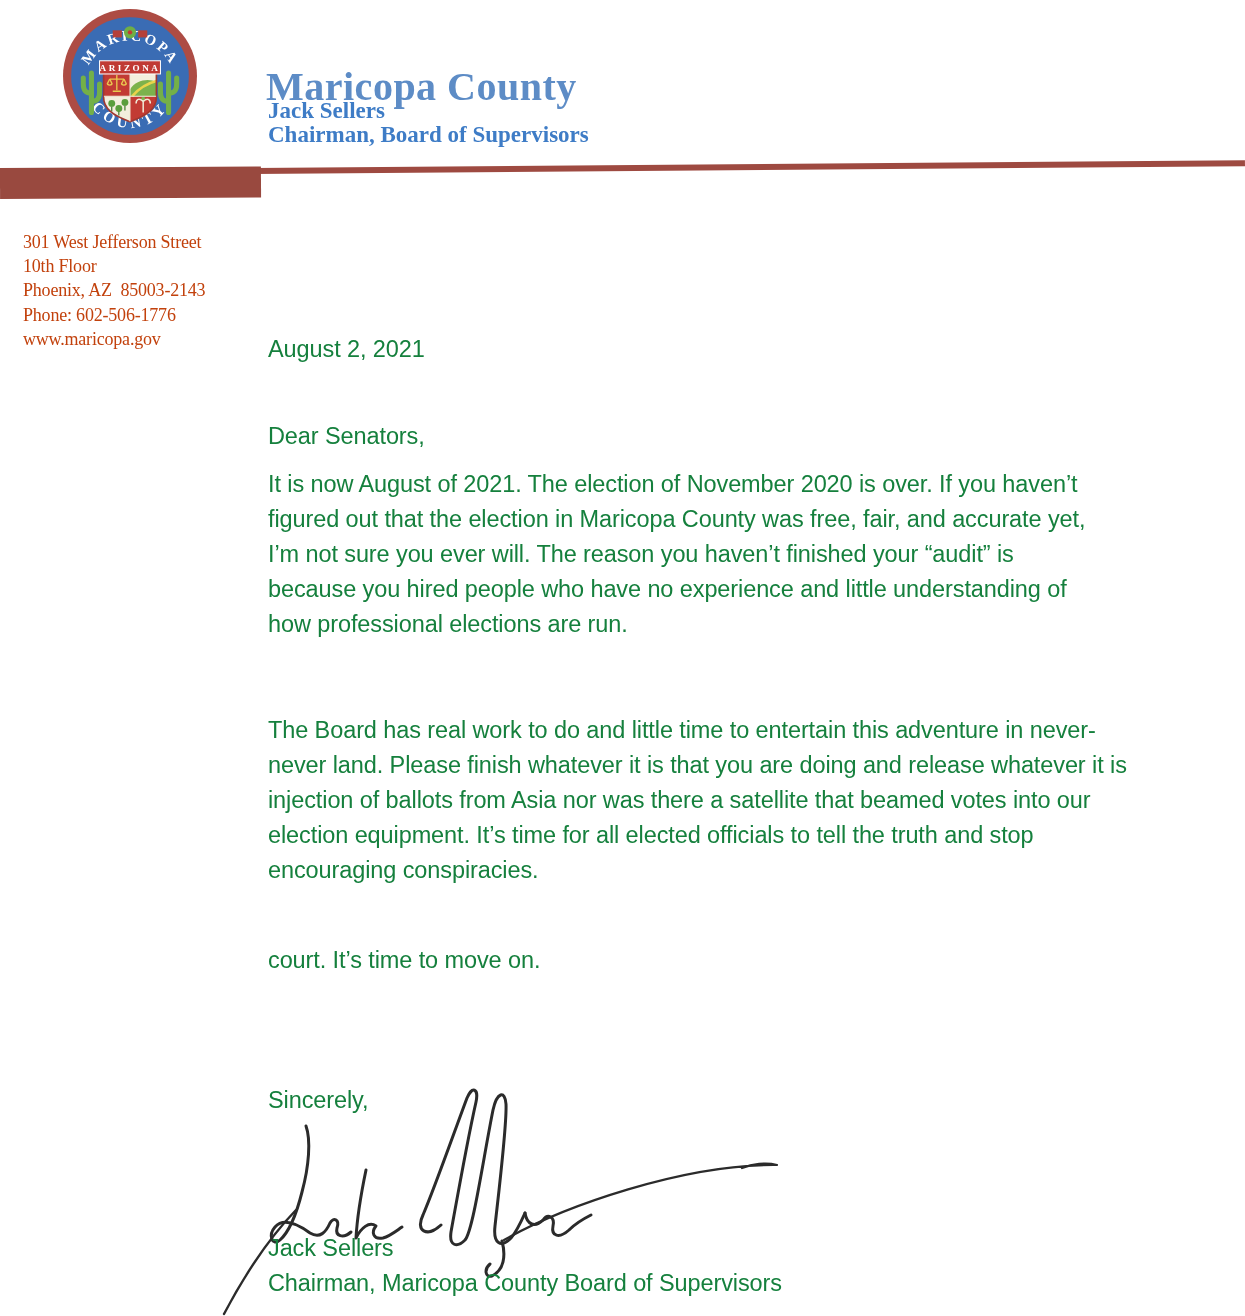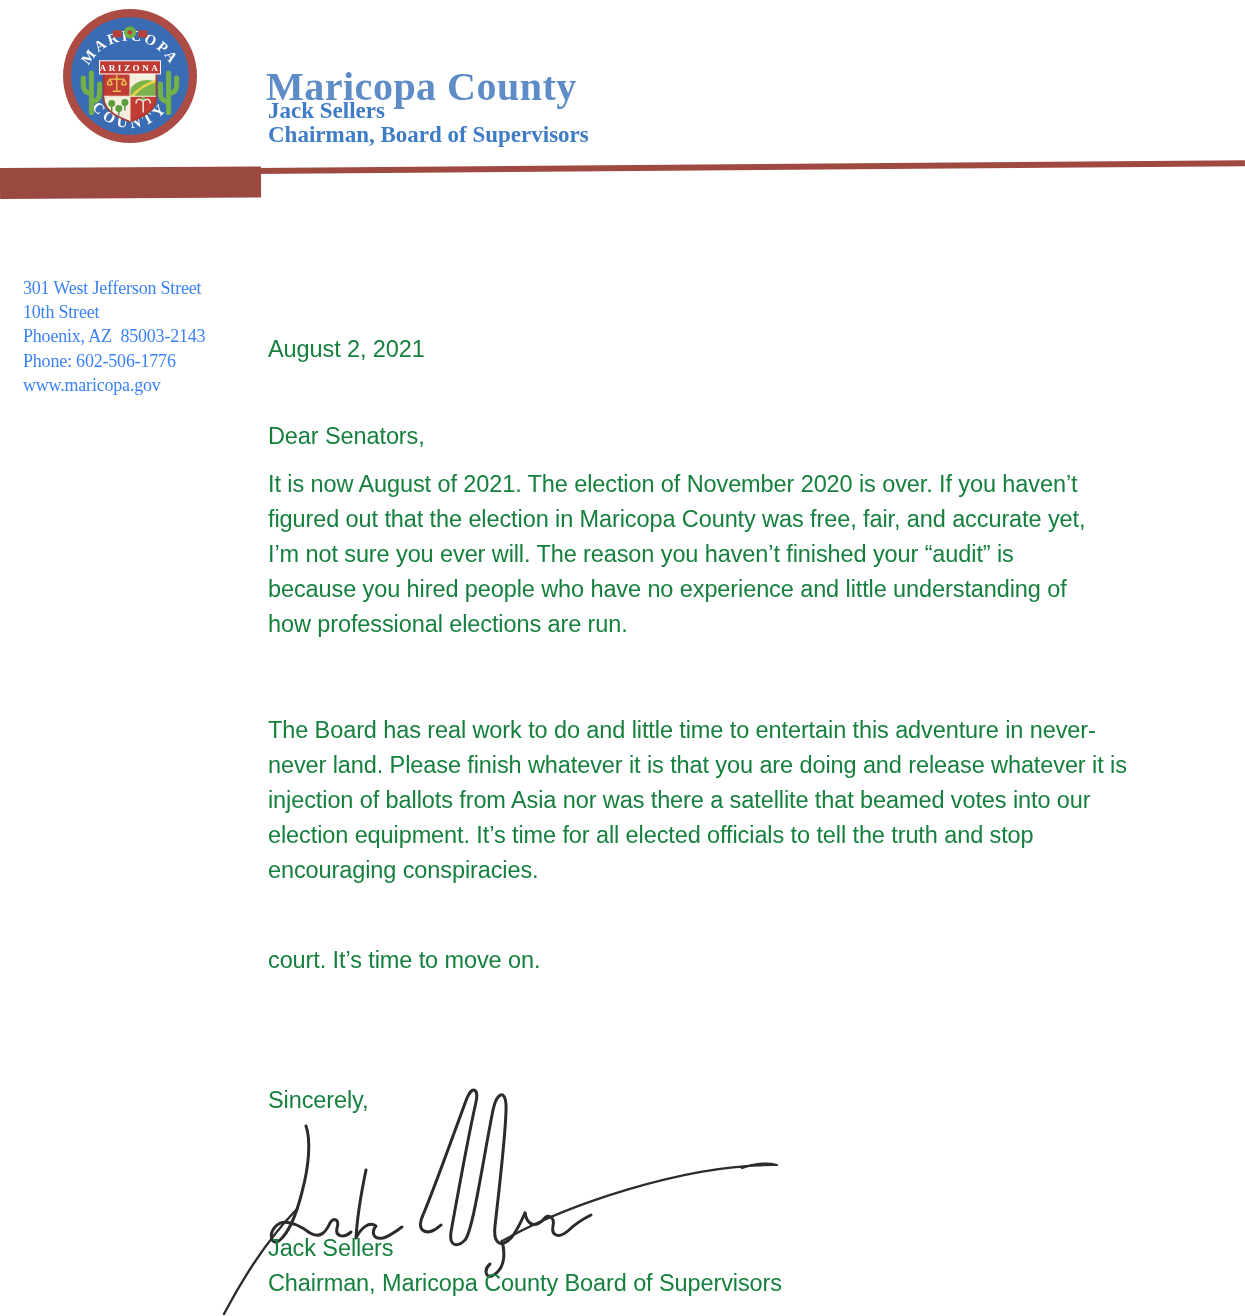--- a/index.html
+++ b/index.html
@@ -12,21 +12,21 @@
             font-weight:bold;font-size:40px;color:#5d8cc6;letter-spacing:.5px;white-space:nowrap;margin-top:19px;}
   .org-sub{left:268px;top:99px;font-family:"Liberation Serif","DejaVu Serif",serif;
            font-weight:bold;font-size:23px;line-height:24px;color:#3e7cc6;white-space:nowrap;}
   
   .rule-line{left:0;top:170px;width:1245px;height:6px;background:#9e4a41;
              transform:rotate(-0.45deg);transform-origin:left center;}
   .rule-block{left:0;top:168px;width:261px;height:31px;background:#99493f;
               transform:rotate(-0.35deg);transform-origin:left center;}
   
   .contact{left:23px;top:230px;font-family:"Liberation Serif","DejaVu Serif",serif;
-           font-size:18px;line-height:24.2px;color:#3b82f6;letter-spacing:-.2px;margin-top:46px;}
+           font-size:18px;line-height:24.2px;color:#c2410c;letter-spacing:-.2px;}
   .contact div{white-space:pre;}
   
   .bodytext{font-size:23.5px;line-height:35px;color:#15803d;letter-spacing:-.1px;}
   .tline{white-space:nowrap;}
   .date{left:268px;top:332px;}
   .salutation{left:268px;top:419px;}
   .para0{left:268px;top:467px;}
   .para1{left:268px;top:673px;margin-top:40px;}
   .para2{left:268px;top:943px;}
   .closing{left:268px;top:1071px;margin-top:12px;}
@@ -122,21 +122,21 @@
 <div class="abs org-sub">
   <div>Jack Sellers</div>
   <div>Chairman, Board of Supervisors</div>
 </div>
 
 <div class="abs rule-line"></div>
 <div class="abs rule-block"></div>
 
 <div class="abs contact">
   <div>301 West Jefferson Street</div>
-  <div>10th Street</div>
+  <div>10th Floor</div>
   <div>Phoenix, AZ  85003-2143</div>
   <div>Phone: 602-506-1776</div>
   <div>www.maricopa.gov</div>
 </div>
 
 <div class="abs bodytext date">August 2, 2021</div>
 <div class="abs bodytext salutation">Dear Senators,</div>
 
 <div class="abs bodytext para0">
     <div class="tline">It is now August of 2021. The election of November 2020 is over. If you haven’t</div>

